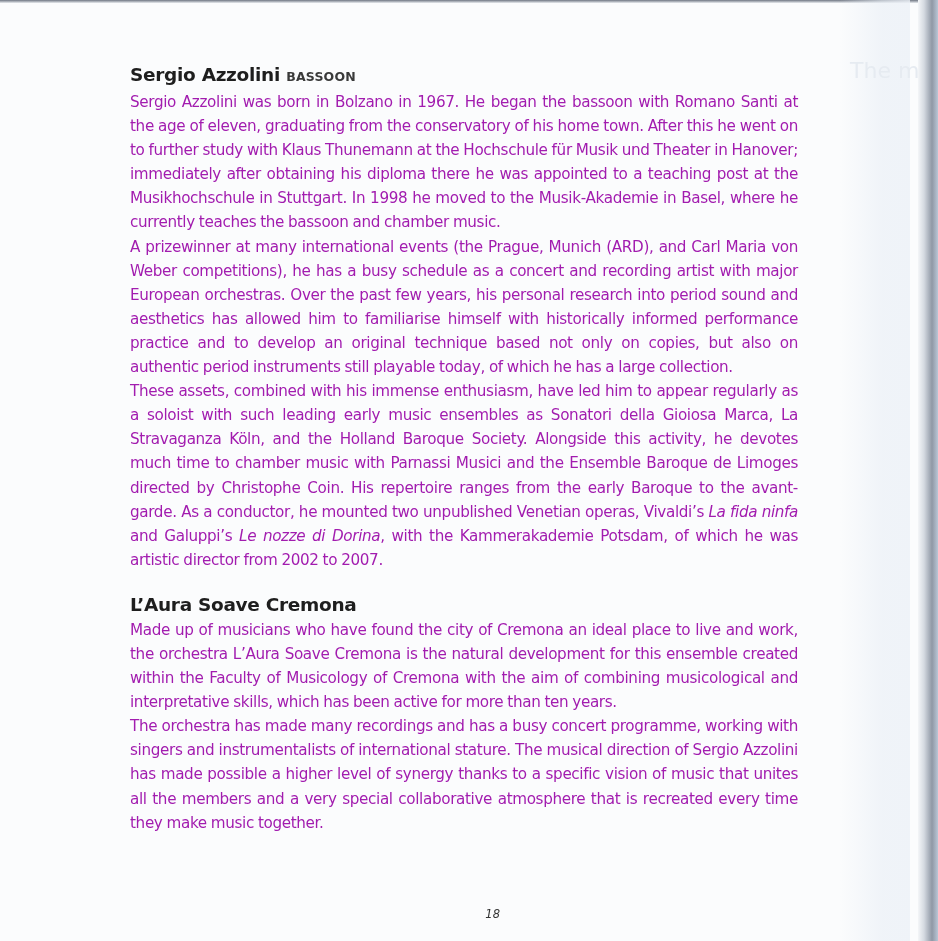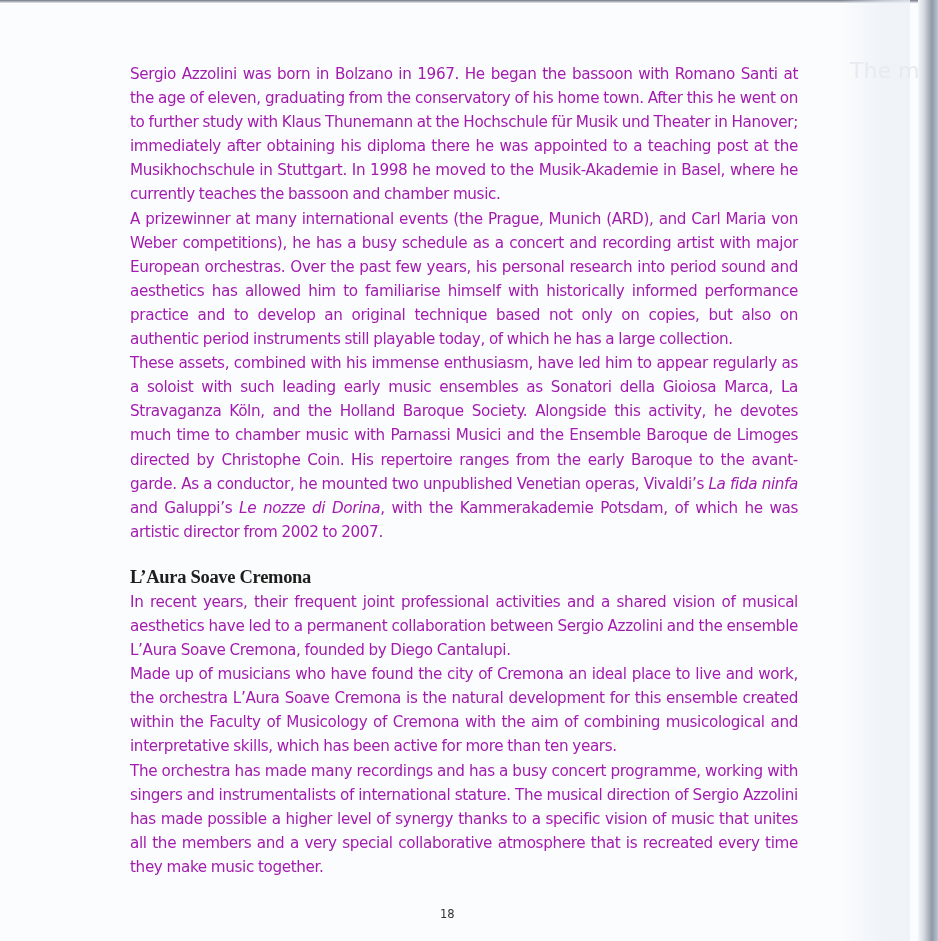--- a/index.html
+++ b/index.html
@@ -66,51 +66,51 @@
       margin: 0;
       letter-spacing: -0.35px;
       word-spacing: -0.5px;
       color: #a21caf;
     }
     .section-2 {
       margin-top: 20px;
     }
     .section-2 .section-heading {
       margin-bottom: 0;
-      font-family: Liberation Serif, serif;
     }
     em { font-style: italic; margin-top: 11px; }
     .page-number {
       position: absolute;
       left: 440px;
       top: 907px;
       width: 60px;
-      text-align: left;
+      text-align: right;
       font-size: 11.5px;
       color: #333;
+      font-style: italic;
     }
   </style>
 </head>
 <body>
 
 <div class="top-edge"></div>
 <div class="bleed"></div>
 <div class="bleed-title">The magic of Vivaldi</div>
 <div class="spine"></div>
 
 <div class="page">
 
   <section>
+    <h2 class="section-heading"><span>Sergio Azzolini</span> <span class="subtitle">BASSOON</span></h2>
     <p class="para">Sergio Azzolini was born in Bolzano in 1967. He began the bassoon with Romano Santi at the age of eleven, graduating from the conservatory of his home town. After this he went on to further study with Klaus Thunemann at the Hochschule für Musik und Theater in Hanover; immediately after obtaining his diploma there he was appointed to a teaching post at the Musikhochschule in Stuttgart. In 1998 he moved to the Musik-Akademie in Basel, where he currently teaches the bassoon and chamber music.</p>
     <p class="para">A prizewinner at many international events (the Prague, Munich (ARD), and Carl Maria von Weber competitions), he has a busy schedule as a concert and recording artist with major European orchestras. Over the past few years, his personal research into period sound and aesthetics has allowed him to familiarise himself with historically informed performance practice and to develop an original technique based not only on copies, but also on authentic period instruments still playable today, of which he has a large collection.</p>
     <p class="para"><span>These assets, combined with his immense enthusiasm, have led him to appear regularly as a soloist with such leading early music ensembles as Sonatori della Gioiosa Marca, La Stravaganza Köln, and the Holland Baroque Society. Alongside this activity, he devotes much time to chamber music with Parnassi Musici and the Ensemble Baroque de Limoges directed by Christophe Coin. His repertoire ranges from the early Baroque to the avant-garde. As a conductor, he mounted two unpublished Venetian operas, Vivaldi’s </span><em>La fida ninfa</em><span> and Galuppi’s </span><em>Le nozze di Dorina</em><span>, with the Kammerakademie Potsdam, of which he was artistic director from 2002 to 2007.</span></p>
   </section>
 
   <section class="section-2">
     <h2 class="section-heading">L’Aura Soave Cremona</h2>
-    <p class="para">In recent years, their frequent joint professional activities and a shared vision of musical aesthetics have led to a permanent collaboration between Sergio Azzolini and the ensemble L’Aura Soave Cremona, founded by Diego Cantalupi.</p>
     <p class="para">Made up of musicians who have found the city of Cremona an ideal place to live and work, the orchestra L’Aura Soave Cremona is the natural development for this ensemble created within the Faculty of Musicology of Cremona with the aim of combining musicological and interpretative skills, which has been active for more than ten years.</p>
     <p class="para">The orchestra has made many recordings and has a busy concert programme, working with singers and instrumentalists of international stature. The musical direction of Sergio Azzolini has made possible a higher level of synergy thanks to a specific vision of music that unites all the members and a very special collaborative atmosphere that is recreated every time they make music together.</p>
   </section>
 
 </div>
 
 <div class="page-number">18</div>
 
 </body></html>

